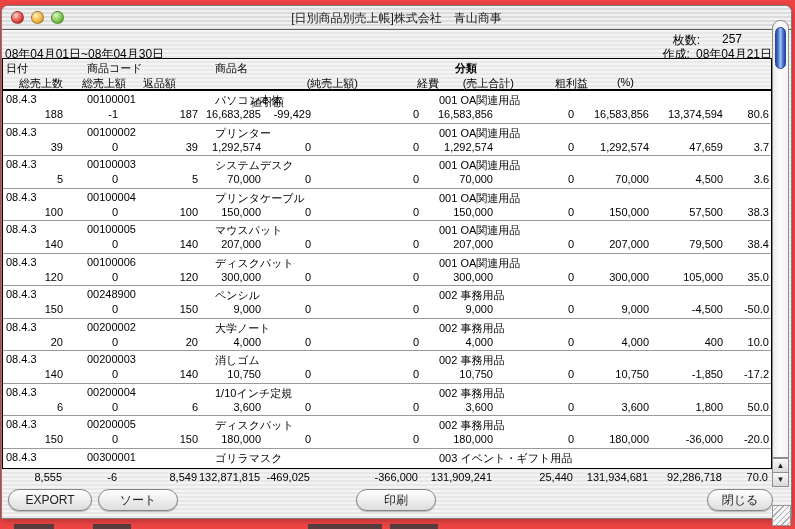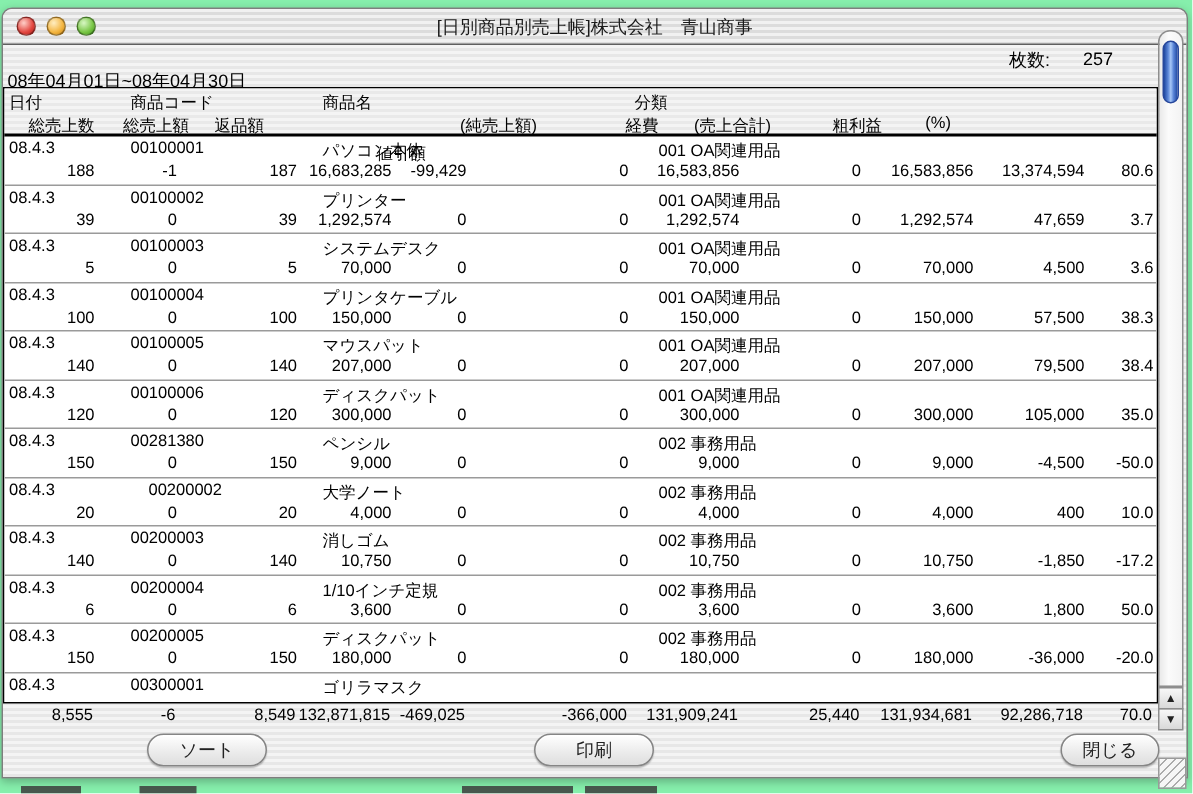--- a/index.html
+++ b/index.html
@@ -1,18 +1,18 @@
 <!DOCTYPE html>
 <html><head>
 <meta charset="utf-8">
 <style>
   html,body{margin:0;padding:0;}
   body{width:795px;height:529px;overflow:hidden;background:#ffffff;
        font-family:"Liberation Sans","DejaVu Sans",sans-serif;color:#000;}
-  .stage{position:relative;width:795px;height:529px;background:#86efac;}
+  .stage{position:relative;width:795px;height:529px;background:#ef4444;}
 
   
   .window{position:absolute;left:1px;top:5px;width:789px;height:512px;
     border:1px solid #7e7e7e;border-radius:7px 7px 0 0;
     background:repeating-linear-gradient(to bottom,#f4f4f4 0 2px,#e7e7e7 2px 4px);
     box-shadow:0 2px 6px rgba(0,0,0,.25);overflow:hidden;}
 
   .titlebar{position:relative;height:23px;
     background:repeating-linear-gradient(to bottom,#f1f1f1 0 2px,#dcdcdc 2px 4px);
     border-bottom:1px solid #5f5f5f;}
@@ -102,29 +102,33 @@
       </div>
       <div class="title">[日別商品別売上帳]株式会社　青山商事</div>
     </div>
 
     <div class="subheader">
       <div class="sheets-row">
         <span>枚数:</span>
         <span class="val">257</span>
       </div>
       <div class="date-range">08年04月01日~08年04月30日</div>
+      <div class="created-row">
+        <span>作成:</span>
+        <span>08年04月21日</span>
+      </div>
     </div>
 
     <div class="tablebox">
       <div class="thead">
         <div class="lab-line">
             <span class="lab" style="left: 3px;">日付</span>
             <span class="lab" style="left: 84px;">商品コード</span>
             <span class="lab" style="left: 212px;">商品名</span>
-            <span class="lab" style="left: 420px;">分類</span>
+            <span class="lab" style="left: 452px; font-weight: bold;">分類</span>
           </div>
         <div class="num-line">
             <span class="ncell" style="width: 62px;">総売上数</span>
             <span class="ncell" style="width: 63px;">総売上額</span>
             <span class="ncell" style="width: 50px;">返品額</span>
             <span class="ncell" style="width: 108px; margin-top: 19px;">値引額</span>
             <span class="ncell" style="width: 74px;">(純売上額)</span>
             <span class="ncell" style="width: 81px;">経費</span>
             <span class="ncell" style="width: 75px;">(売上合計)</span>
             <span class="ncell" style="width: 74px;">粗利益</span>
@@ -254,42 +258,42 @@
               <span class="ncell" style="width: 74px;">300,000</span>
               <span class="ncell" style="width: 81px;">0</span>
               <span class="ncell" style="width: 75px;">300,000</span>
               <span class="ncell" style="width: 74px;">105,000</span>
               <span class="ncell" style="width: 46px;">35.0</span>
             </div>
           </div>
           <div class="record">
             <div class="lab-line">
               <span class="lab" style="left: 3px;">08.4.3</span>
-              <span class="lab" style="left: 84px;">00281380</span>
+              <span class="lab" style="left: 84px;">00248900</span>
               <span class="lab" style="left: 212px;">ペンシル</span>
               <span class="lab" style="left: 436px;">002 事務用品</span>
             </div>
             <div class="num-line">
               <span class="ncell" style="width: 62px;">150</span>
               <span class="ncell" style="width: 55px;">0</span>
               <span class="ncell" style="width: 80px;">150</span>
               <span class="ncell" style="width: 63px;">9,000</span>
               <span class="ncell" style="width: 50px;">0</span>
               <span class="ncell" style="width: 108px;">0</span>
               <span class="ncell" style="width: 74px;">9,000</span>
               <span class="ncell" style="width: 81px;">0</span>
               <span class="ncell" style="width: 75px;">9,000</span>
               <span class="ncell" style="width: 74px;">-4,500</span>
               <span class="ncell" style="width: 46px;">-50.0</span>
             </div>
           </div>
           <div class="record">
             <div class="lab-line">
               <span class="lab" style="left: 3px;">08.4.3</span>
-              <span class="lab" style="left: 96px;">00200002</span>
+              <span class="lab" style="left: 84px;">00200002</span>
               <span class="lab" style="left: 212px;">大学ノート</span>
               <span class="lab" style="left: 436px;">002 事務用品</span>
             </div>
             <div class="num-line">
               <span class="ncell" style="width: 62px;">20</span>
               <span class="ncell" style="width: 55px;">0</span>
               <span class="ncell" style="width: 80px;">20</span>
               <span class="ncell" style="width: 63px;">4,000</span>
               <span class="ncell" style="width: 50px;">0</span>
               <span class="ncell" style="width: 108px;">0</span>
@@ -361,20 +365,21 @@
               <span class="ncell" style="width: 75px;">180,000</span>
               <span class="ncell" style="width: 74px;">-36,000</span>
               <span class="ncell" style="width: 46px;">-20.0</span>
             </div>
           </div>
           <div class="record">
             <div class="lab-line">
               <span class="lab" style="left: 3px;">08.4.3</span>
               <span class="lab" style="left: 84px;">00300001</span>
               <span class="lab" style="left: 212px;">ゴリラマスク</span>
+              <span class="lab" style="left: 436px;">003 イベント・ギフト用品</span>
             </div>
             <div class="num-line"></div>
           </div>
         </div>
     </div>
 
     <div class="totals">
       <div class="num-line">
           <span class="ncell" style="width: 62px;">8,555</span>
           <span class="ncell" style="width: 55px;">-6</span>
@@ -383,20 +388,21 @@
           <span class="ncell" style="width: 50px;">-469,025</span>
           <span class="ncell" style="width: 108px;">-366,000</span>
           <span class="ncell" style="width: 74px;">131,909,241</span>
           <span class="ncell" style="width: 81px;">25,440</span>
           <span class="ncell" style="width: 75px;">131,934,681</span>
           <span class="ncell" style="width: 74px;">92,286,718</span>
           <span class="ncell" style="width: 46px;">70.0</span>
         </div>
     </div>
 
+    <div class="btn btn-export">EXPORT</div>
     <div class="btn btn-sort">ソート</div>
     <div class="btn btn-print">印刷</div>
     <div class="btn btn-close">閉じる</div>
 
     <div class="scrollbar">
       <div class="sb-track">
         <div class="sb-thumb"></div>
       </div>
       <div class="sb-btn sb-up">▲</div>
       <div class="sb-btn sb-down">▼</div>

